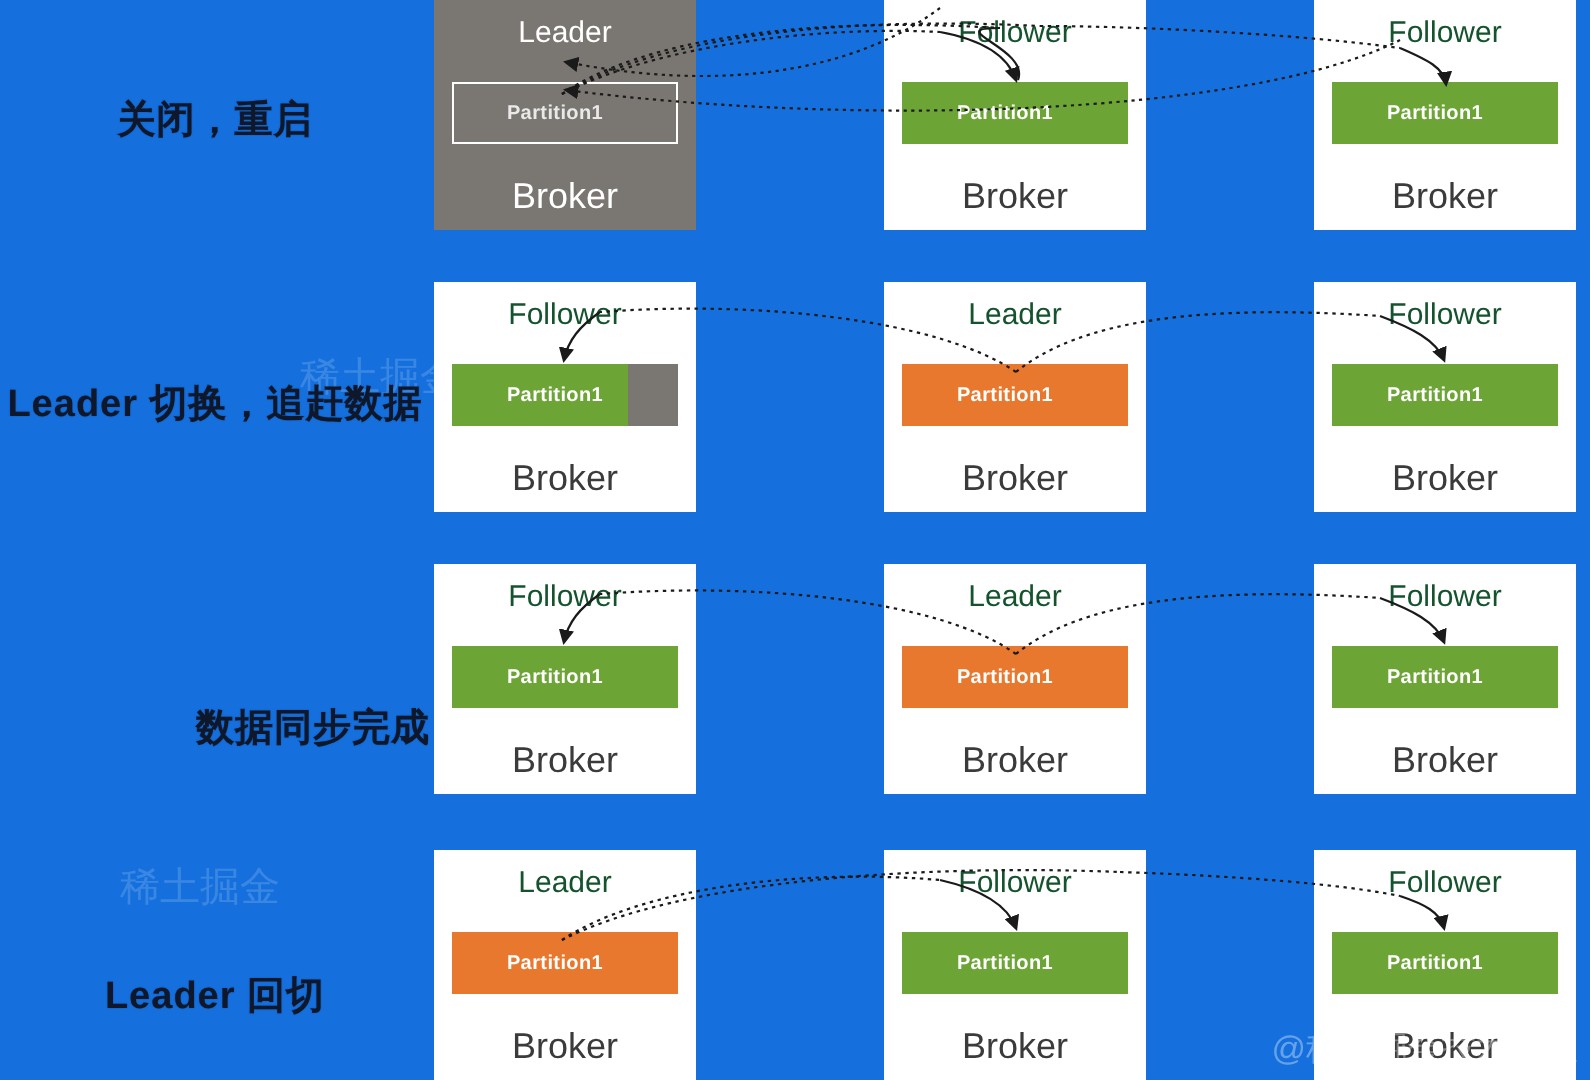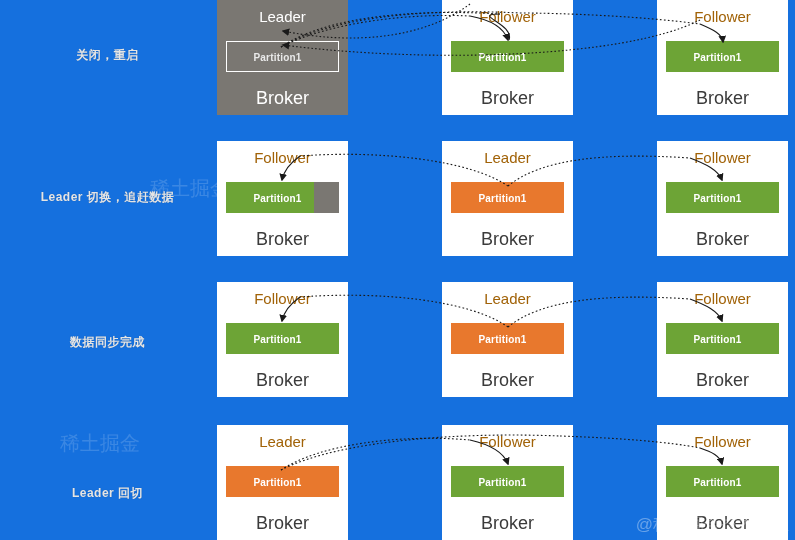--- a/index.html
+++ b/index.html
@@ -15,23 +15,23 @@
   }
 
   
   #stage { position: absolute; inset: 0; }
 
   .row-label {
     position: absolute;
     left: 0;
     width: 215px;
     text-align: center;
-    color: #e5e5e5;
+    color: #0f172a;
     font-weight: bold;
-    font-size: 12px;
+    font-size: 19px;
     letter-spacing: 0.5px;
     text-shadow: 0 0 1px rgba(0,0,0,.25);
     white-space: nowrap;
   }
 
   .broker {
     position: absolute;
     width: 131px;
     height: 115px;
     background: #ffffff;
@@ -40,21 +40,21 @@
     align-items: center;
     justify-content: space-between;
     padding: 9px 8px 8px 8px;
   }
   .broker.dim {
     background: #7a7772;
   }
 
   .broker .role {
     font-size: 15px;
-    color: #a16207;
+    color: #14532d;
     line-height: 1;
     font-weight: normal;
   }
   .broker.dim .role { color: #ffffff; }
 
   .broker .brokerlabel {
     font-size: 18px;
     color: #3b3b3b;
     line-height: 1;
   }
@@ -180,21 +180,21 @@
         <div class="brokerlabel">Broker</div>
       </div>
       <div class="broker" style="left: 657px; top: 141px;">
         <div class="role">Follower</div>
         <div class="part-wrap">
           <div class="part-fill" style="width: 100%; background: rgb(109, 164, 54);"></div>
           <div class="part-text">Partition1</div>
         </div>
         <div class="brokerlabel">Broker</div>
       </div>
-      <div class="row-label" style="top: 334px;">数据同步完成</div>
+      <div class="row-label" style="top: 351px; text-align: right;">数据同步完成</div>
       <div class="broker" style="left: 217px; top: 282px;">
         <div class="role">Follower</div>
         <div class="part-wrap">
           <div class="part-fill" style="width: 100%; background: rgb(109, 164, 54);"></div>
           <div class="part-text">Partition1</div>
         </div>
         <div class="brokerlabel">Broker</div>
       </div>
       <div class="broker" style="left: 442px; top: 282px;">
         <div class="role">Leader</div>

